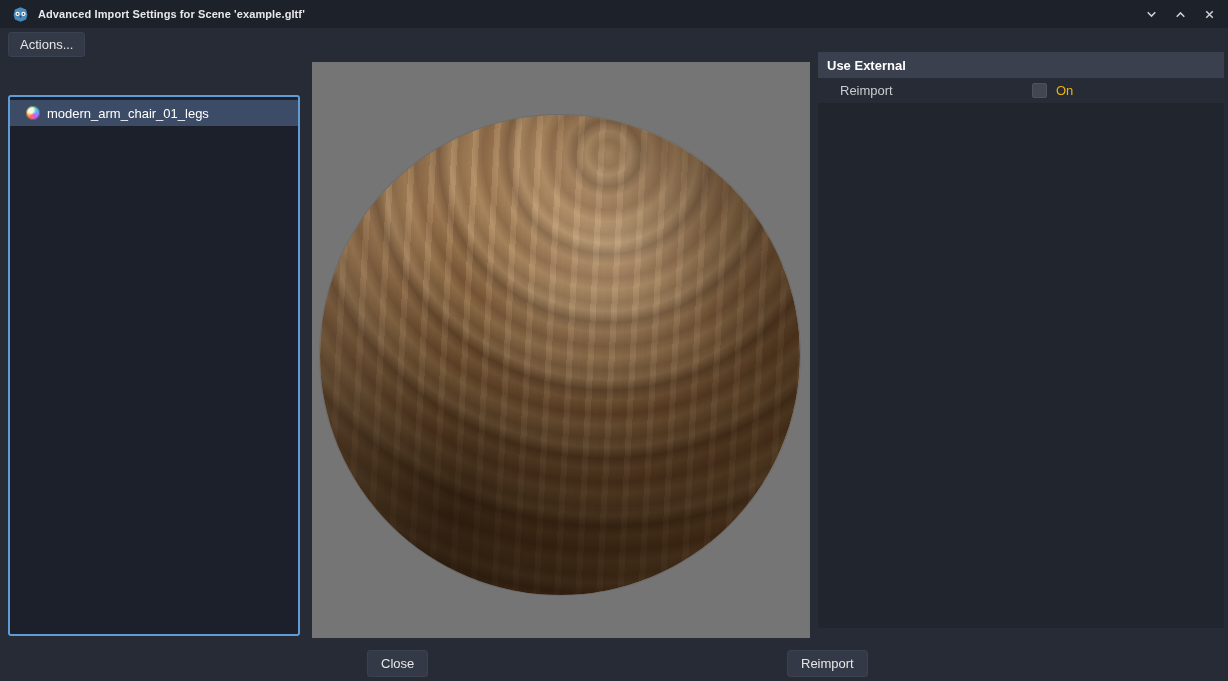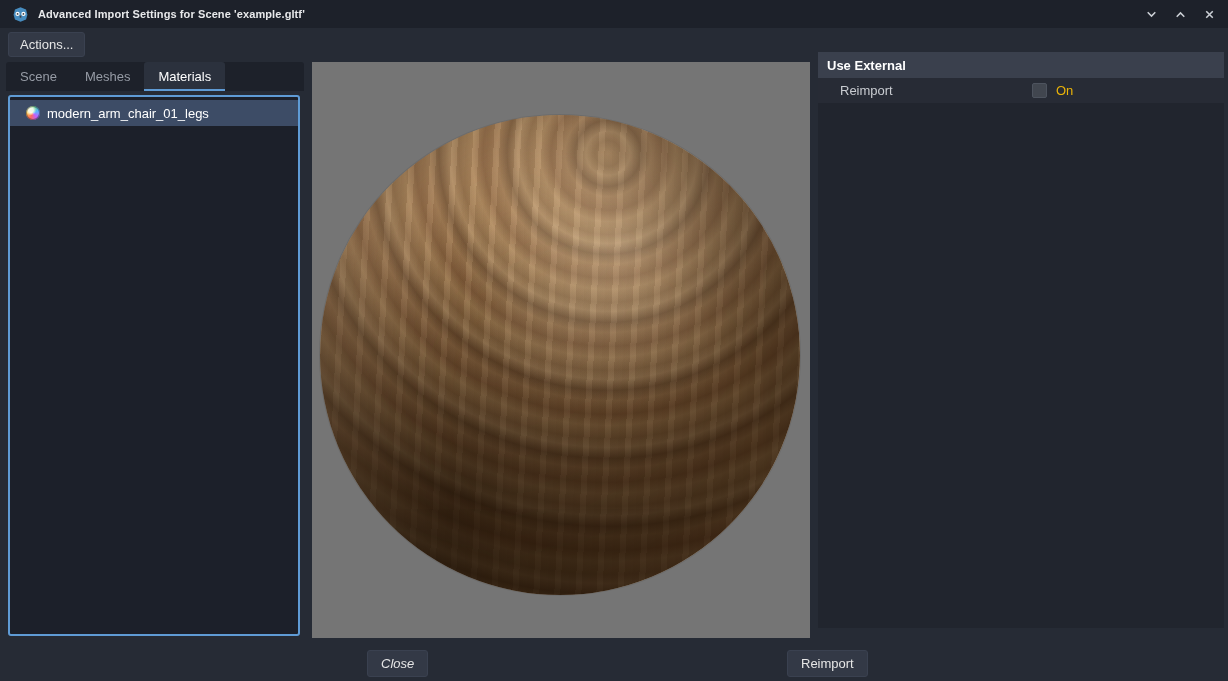--- a/index.html
+++ b/index.html
@@ -78,21 +78,21 @@
     padding-left:22px;font-size:13px;color:#c9ccd1;
   }
   .prop-label{width:192px;flex:none;}
   .checkbox{
     width:13px;height:13px;background:#41464f;border:1px solid #4d535e;border-radius:2px;
     margin-right:9px;flex:none;cursor:pointer;
   }
   .prop-value{color:#eab308;}
   
   .footer-btn{position:absolute;top:650px;padding:5px 13px;}
-  .close-btn{left:367px;font-style:italic;}
+  .close-btn{left:367px;}
   .reimport-btn{left:787px;}
 </style>
 </head>
 <body>
 
 <div class="window">
 
   <div class="titlebar">
     <span class="godot-icon">
       <svg width="17" height="17" viewBox="0 0 64 64">
@@ -121,25 +121,20 @@
             <path d="M3 3 L9 9 M9 3 L3 9" stroke="#ccd0d6" stroke-width="1.4"></path>
           </svg>
       </span>
     </div>
   </div>
 
   <div class="menubar">
     <button class="btn">Actions...</button>
   </div>
 
-  <div class="tabstrip">
-    <div class="tab">Scene</div>
-    <div class="tab">Meshes</div>
-    <div class="tab active">Materials</div>
-  </div>
 
   <div class="materials-panel">
     <div class="list-item selected">
       <span class="mat-icon"></span>
       <span>modern_arm_chair_01_legs</span>
     </div>
   </div>
 
   <div class="preview">
     <div class="sphere"></div>

